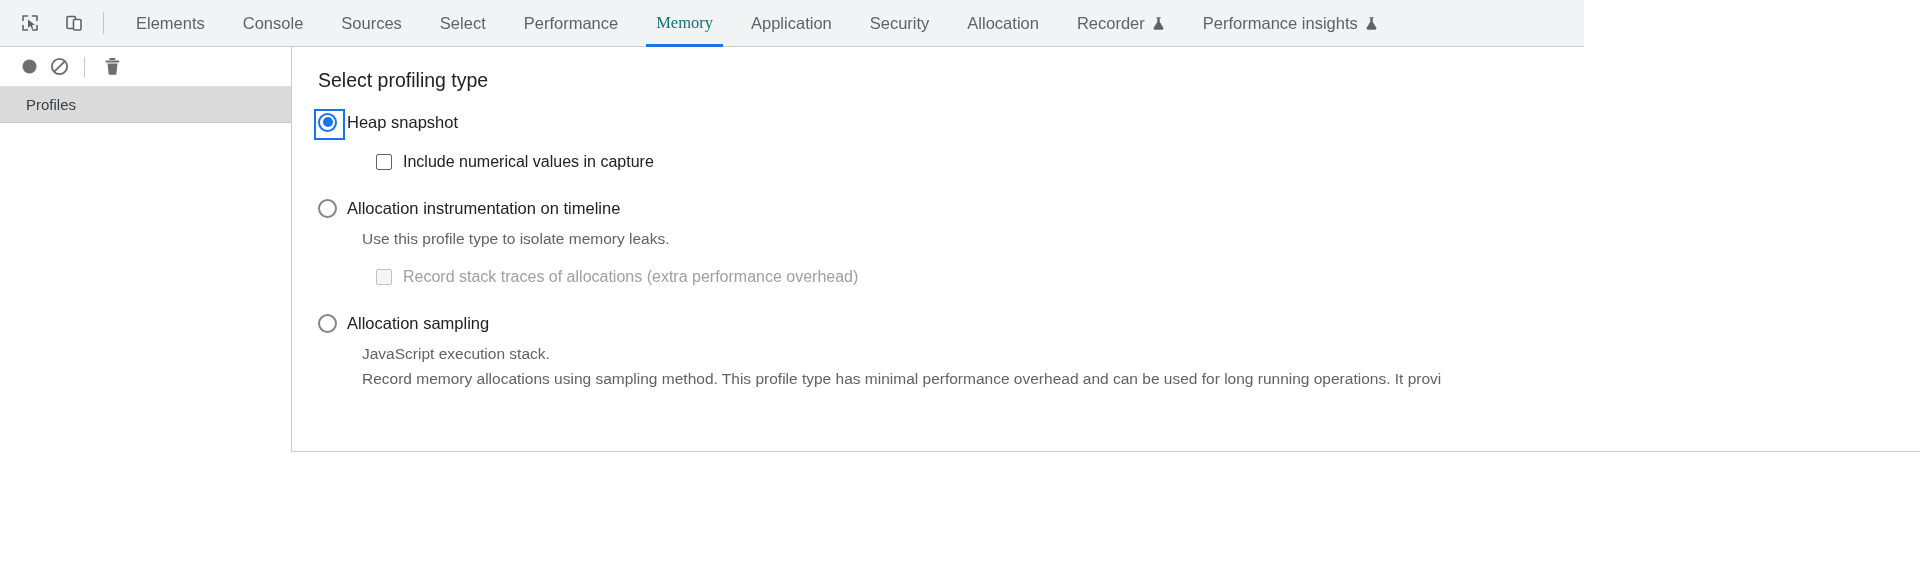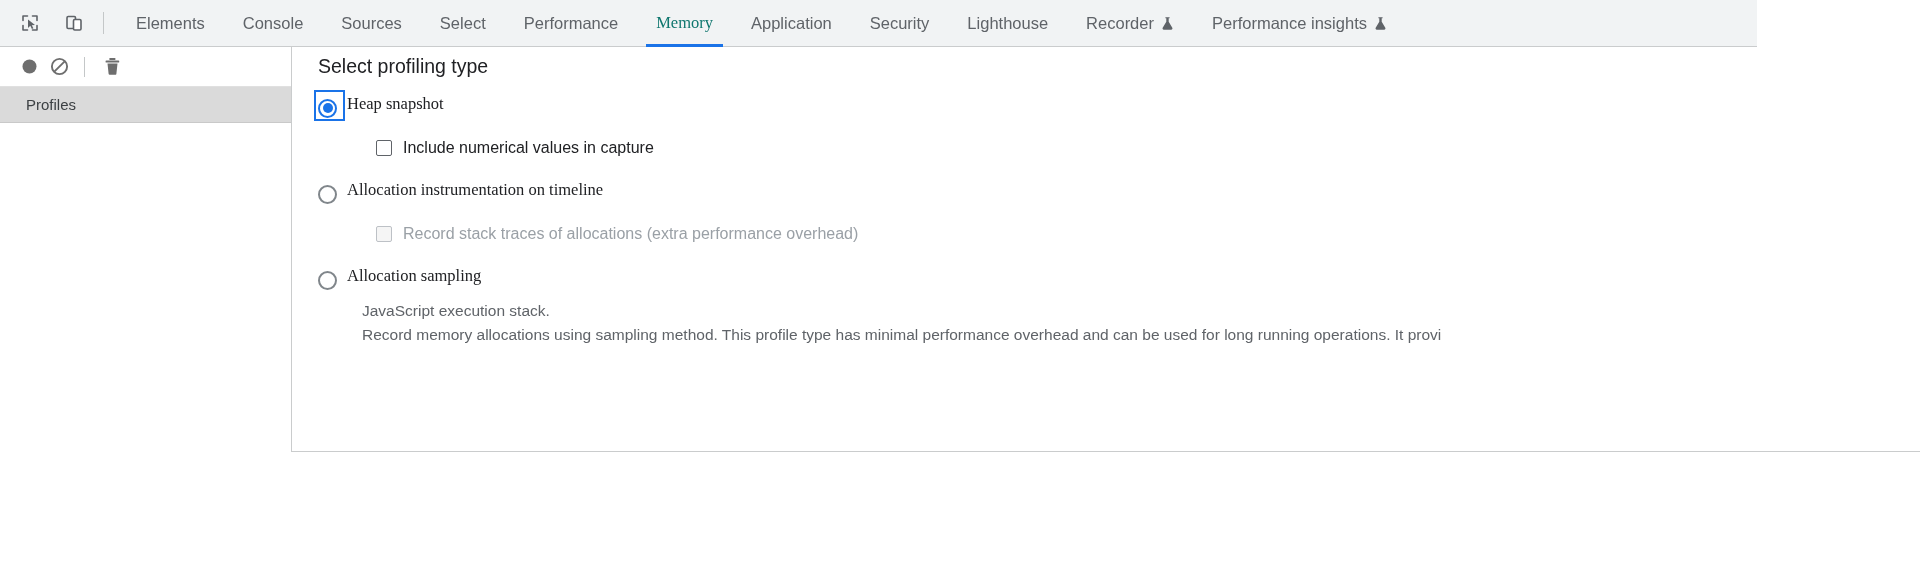--- a/index.html
+++ b/index.html
@@ -6,21 +6,21 @@
   html, body {
     width: 1920px; height: 567px;
     background: #ffffff;
     font-family: "Liberation Sans", sans-serif;
     overflow: hidden;
   }
   .app { position: relative; width: 1920px; height: 567px; background:#fff; }
 
   
   .tabbar {
-    position: absolute; top: 0; left: 0; width: 1757px; height: 47px;
+    position: absolute; top: 0; left: 0; width: 1584px; height: 47px;
     background: #f1f3f4;
     border-bottom: 1px solid #cacccd;
     display: flex; align-items: center;
   }
   .tool-icons { display: flex; align-items: center; padding-left: 16px; gap: 16px; }
   .tool-btn {
     width: 28px; height: 28px; display: flex; align-items: center;
     justify-content: center; cursor: pointer;
   }
   .vsep { width: 1px; height: 22px; background: #c4c7c8; margin: 0 13px 0 15px; }
@@ -73,30 +73,30 @@
     border-bottom: 1px solid #c9c9c9;
   }
 
   
   .content {
     position: absolute; top: 47px; left: 292px;
     width: 1628px; height: 405px;
     background: #ffffff;
     border-bottom: 1px solid #cacccd;
     overflow: hidden;
-    padding: 8px 0 0 26px;
+    padding: 22px 0 0 26px;
   }
   .heading {
     font-size: 19.5px; color: #202124; font-weight: 400;
     margin-bottom: 16px; white-space: nowrap;
   }
   .opt { margin-bottom: 0; }
   .opt-main {
-    display: flex; gap: 10px;
-    height: 28px; cursor: pointer; font-family: Liberation Serif, serif;
+    display: flex; align-items: center; gap: 10px;
+    height: 28px; cursor: pointer;
   }
   .radio {
     width: 19px; height: 19px; flex: none;
     border: 2px solid #80868b; border-radius: 50%;
     background: #fff; position: relative;
   }
   .radio.checked { border-color: #1a73e8; }
   .radio.checked::after {
     content: ""; position: absolute; left: 50%; top: 50%;
     width: 10px; height: 10px; border-radius: 50%;
@@ -171,21 +171,21 @@
       <div class="tab active">
           <span>Memory</span>
         </div>
       <div class="tab">
           <span>Application</span>
         </div>
       <div class="tab">
           <span>Security</span>
         </div>
       <div class="tab">
-          <span>Lighthouse</span>
+          <span>Allocation</span>
         </div>
       <div class="tab">
         <span>Recorder</span>
         <span class="flask">
           <svg width="13" height="15" viewBox="0 0 13 15">
             <path d="M4.4 1.2h4.2v1.1H7.7v3.4l3.6 6.1c.5.9-.1 2-1.1 2H2.8c-1 0-1.6-1.1-1.1-2l3.6-6.1V2.3H4.4z" fill="#5f6368"></path>
           </svg>
         </span>
       </div>
       <div class="tab">
@@ -245,20 +245,21 @@
     <div class="gap-lg"></div>
 
     <div class="opt">
       <div class="opt-main">
         <span class="radio-wrap">
           <span class="radio"></span>
         </span>
         <span class="opt-label">Allocation instrumentation on timeline</span>
       </div>
       <div class="desc-block">
+        <div class="line">Use this profile type to isolate memory leaks.</div>
       </div>
       <div class="sub-check">
         <span class="checkbox disabled"></span>
         <span class="chk-label disabled">Record stack traces of allocations (extra performance overhead)</span>
       </div>
     </div>
 
     <div class="gap-lg"></div>
 
     <div class="opt">

